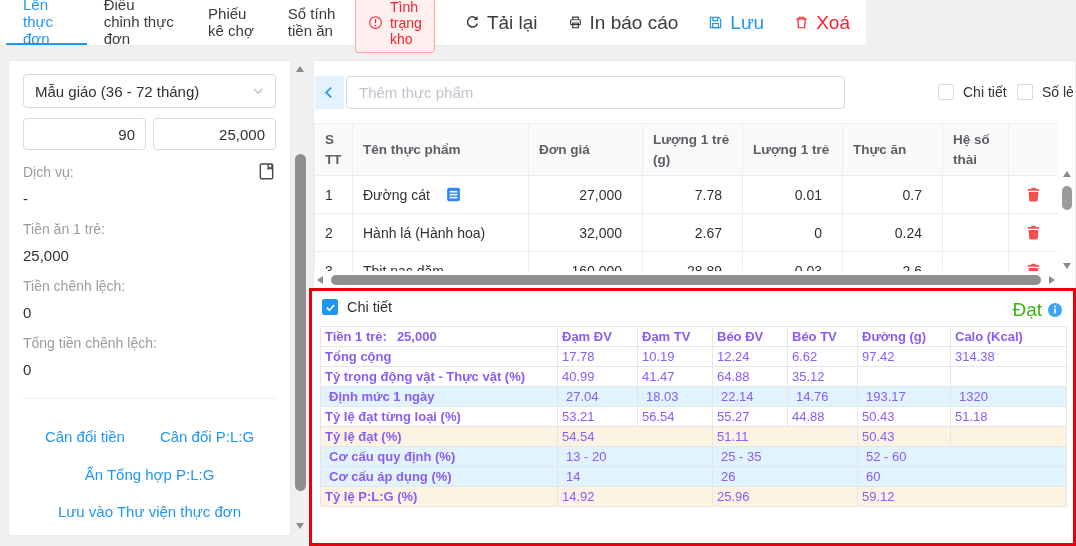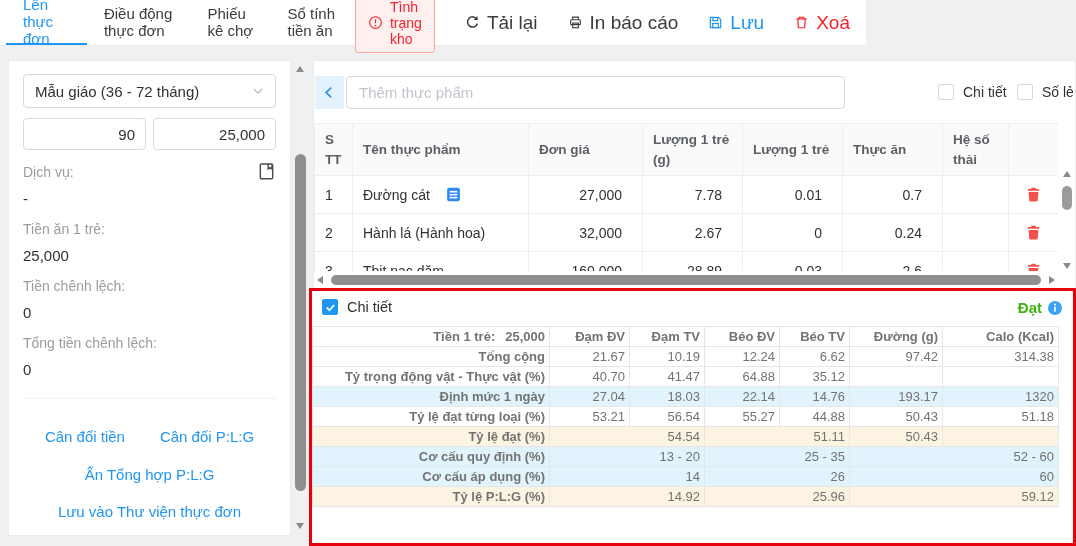--- a/index.html
+++ b/index.html
@@ -79,39 +79,39 @@
   .tbl-vscroll .thumb { position:absolute; left:2px; top:17px; width:10px; height:24px; background:#9b9b9b; border-radius:5px; }
   .hscroll { position:absolute; left:0; top:212px; width:744px; height:15px; }
   .hscroll .thumb { position:absolute; left:17px; top:2px; width:710px; height:10px; background:#8f8f8f; border-radius:5px; }
 
   
   .detail { position:absolute; left:309px; top:288px; width:767px; height:258px; background:#fff;
             border:3px solid #e8000d; z-index:5; }
   .detail-head { position:relative; height:30px; margin-top:5px; }
   .detail-cb { position:absolute; left:10px; top:3px; display:flex; gap:9px; align-items:center; font-size:14.5px; cursor:pointer; }
   .status { position:absolute; right:10px; top:3px; display:flex; gap:5px; align-items:center; }
-  .status-txt { color:#3eb30e; font-weight:700; font-size:15px; }
-
-  table.summary { border-collapse:collapse; table-layout:fixed; font-size:13px; text-align:right;
-                  width:746px; color:#737373; }
+  .status-txt { color:#3eb30e; font-weight:400; font-size:19px; }
+
+  table.summary { border-collapse:collapse; table-layout:fixed; font-size:13px; text-align:left;
+                  margin-left:8px; width:746px; color:#8b5cf6; }
   .summary th, .summary td { border:1px solid #e6e6e6; padding:1px 4px; height:20px; overflow:hidden; white-space:nowrap; }
   .summary th { font-weight:700; }
   .summary td.lbl { font-weight:700; }
   .row-blue  th, .row-blue  td { background:#e1f3fc;padding-left:8px; }
   .row-cream th, .row-cream td { background:#fdf3e2; }
   .corner { font-weight:700; }
   .corner .gap { display:inline-block; width:10px; }
 </style>
 </head>
 <body>
 
 <div class="topbar">
   <div class="tabs">
     <div class="tab active">Lên thực đơn</div>
-    <div class="tab">Điều động thực đơn</div>
+    <div class="tab">Điều chỉnh thực đơn</div>
     <div class="tab">Phiếu kê chợ</div>
     <div class="tab">Sổ tính tiền ăn</div>
   </div>
   <div class="actions">
     <div class="stock-btn">
       <span>
         <svg width="15" height="15" viewBox="0 0 16 16" fill="none" stroke="#f5222d" stroke-width="1.2">
           <circle cx="8" cy="8" r="6.2"></circle>
             <line x1="8" y1="4.6" x2="8" y2="8.8"></line>
             <circle cx="8" cy="11.2" r="0.9" fill="#f5222d" stroke="none"></circle>
@@ -393,30 +393,30 @@
         <th>Đạm TV</th>
         <th>Béo ĐV</th>
         <th>Béo TV</th>
         <th>Đường (g)</th>
         <th>Calo (Kcal)</th>
       </tr>
     </thead>
     <tbody>
       <tr>
         <td class="lbl">Tổng cộng</td>
-        <td>21.67</td>
+        <td>17.78</td>
         <td>10.19</td>
         <td>12.24</td>
         <td>6.62</td>
         <td>97.42</td>
         <td>314.38</td>
       </tr>
       <tr>
         <td class="lbl">Tỷ trọng động vật - Thực vật (%)</td>
-        <td>40.70</td>
+        <td>40.99</td>
         <td>41.47</td>
         <td>64.88</td>
         <td>35.12</td>
         <td></td>
         <td></td>
       </tr>
       <tr class="row-blue">
         <td class="lbl">Định mức 1 ngày</td>
         <td>27.04</td>
         <td>18.03</td>

